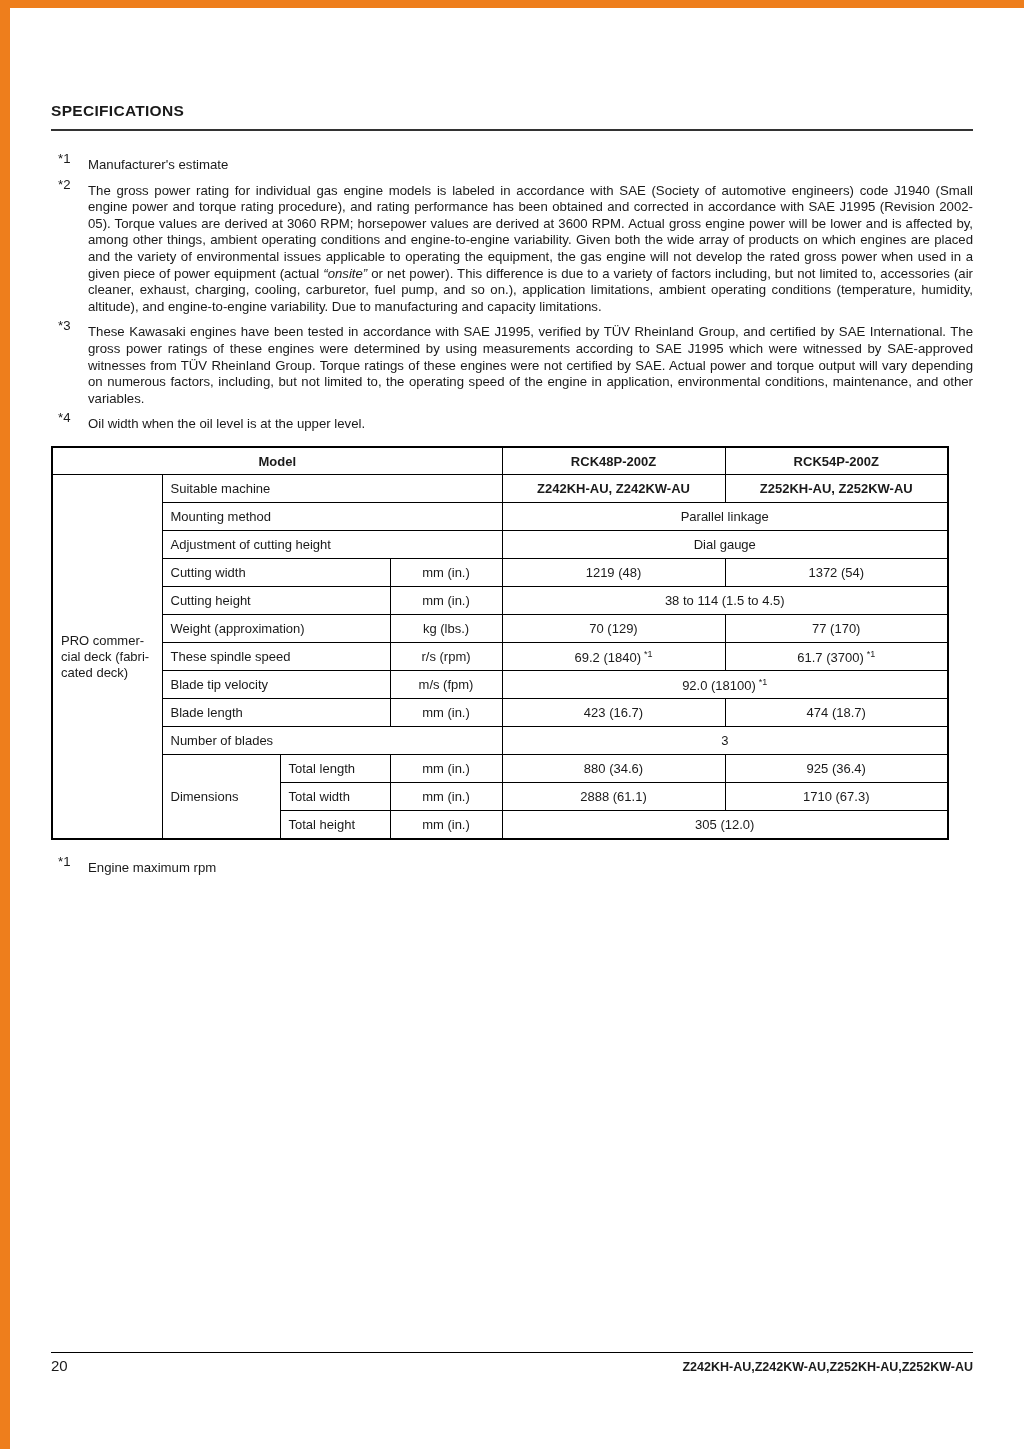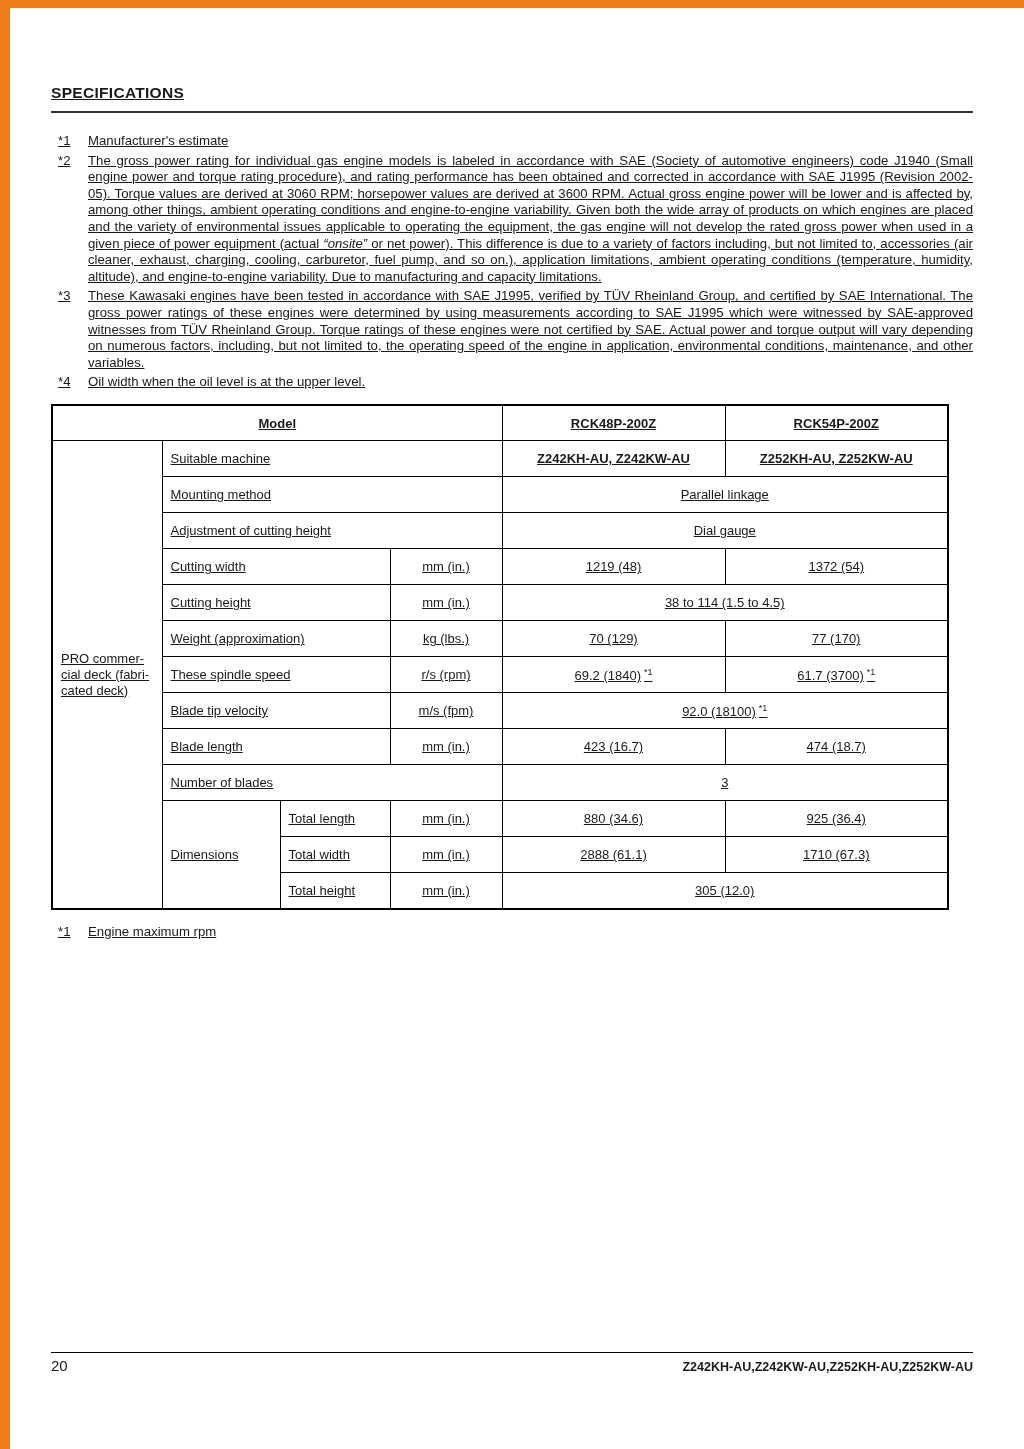--- a/index.html
+++ b/index.html
@@ -7,41 +7,41 @@
   body {
     width: 1024px; height: 1449px;
     background: #ffffff;
     font-family: "Liberation Sans", "DejaVu Sans", sans-serif;
     color: #1a1a1a;
     position: relative;
     overflow: hidden;
   }
   .edge-top { position: absolute; top: 0; left: 0; width: 1024px; height: 8px; background: #ee7e1c; }
   .edge-left { position: absolute; top: 0; left: 0; width: 10px; height: 1449px; background: #ee7e1c; }
-  .content { position: absolute; left: 51px; top: 0; width: 922px; text-decoration: underline; }
+  .content { position: absolute; left: 51px; top: 18px; width: 922px; }
 
   .doc-title { margin: 84px 0 0 0; font-size: 15.5px; font-weight: bold; letter-spacing: 0.3px; }
   .title-rule { border: none; border-top: 2px solid #333; margin: 9px 0 0 0; }
 
   .footnotes { margin-top: 20px; }
   .fn { display: flex; margin-bottom: 3px; font-size: 13.2px; line-height: 16.6px; }
   .fn-marker { width: 37px; padding-left: 7px; flex-shrink: 0; }
-  .fn-text { flex: 1; }
+  .fn-text { flex: 1; margin-top: 6px; }
   .just { text-align: justify; }
   .ital { font-style: italic; }
 
   table.spec-table {
     border-collapse: collapse;
     border: 2px solid #000;
     margin-top: 13px;
     table-layout: fixed;
     width: 896px;
     font-size: 13px;
   }
-  .spec-table td { border: 1px solid #000; height: 36px; padding: 2px 8px; vertical-align: middle; }
+  .spec-table td { border: 1px solid #000; height: 28px; padding: 2px 8px; vertical-align: middle; }
   .b { font-weight: bold; }
   .c { text-align: center; }
   .unit { text-align: center; padding-right: 10px; }
   .group { white-space: pre-line; line-height: 16px; padding-left: 9px; }
   sup.fn-sup { font-size: 9px; margin-left: 3px; }
 
   .bottom-note { margin-top: 14px; }
 
   .footer {
     position: absolute; left: 51px; top: 1352px; width: 922px;

